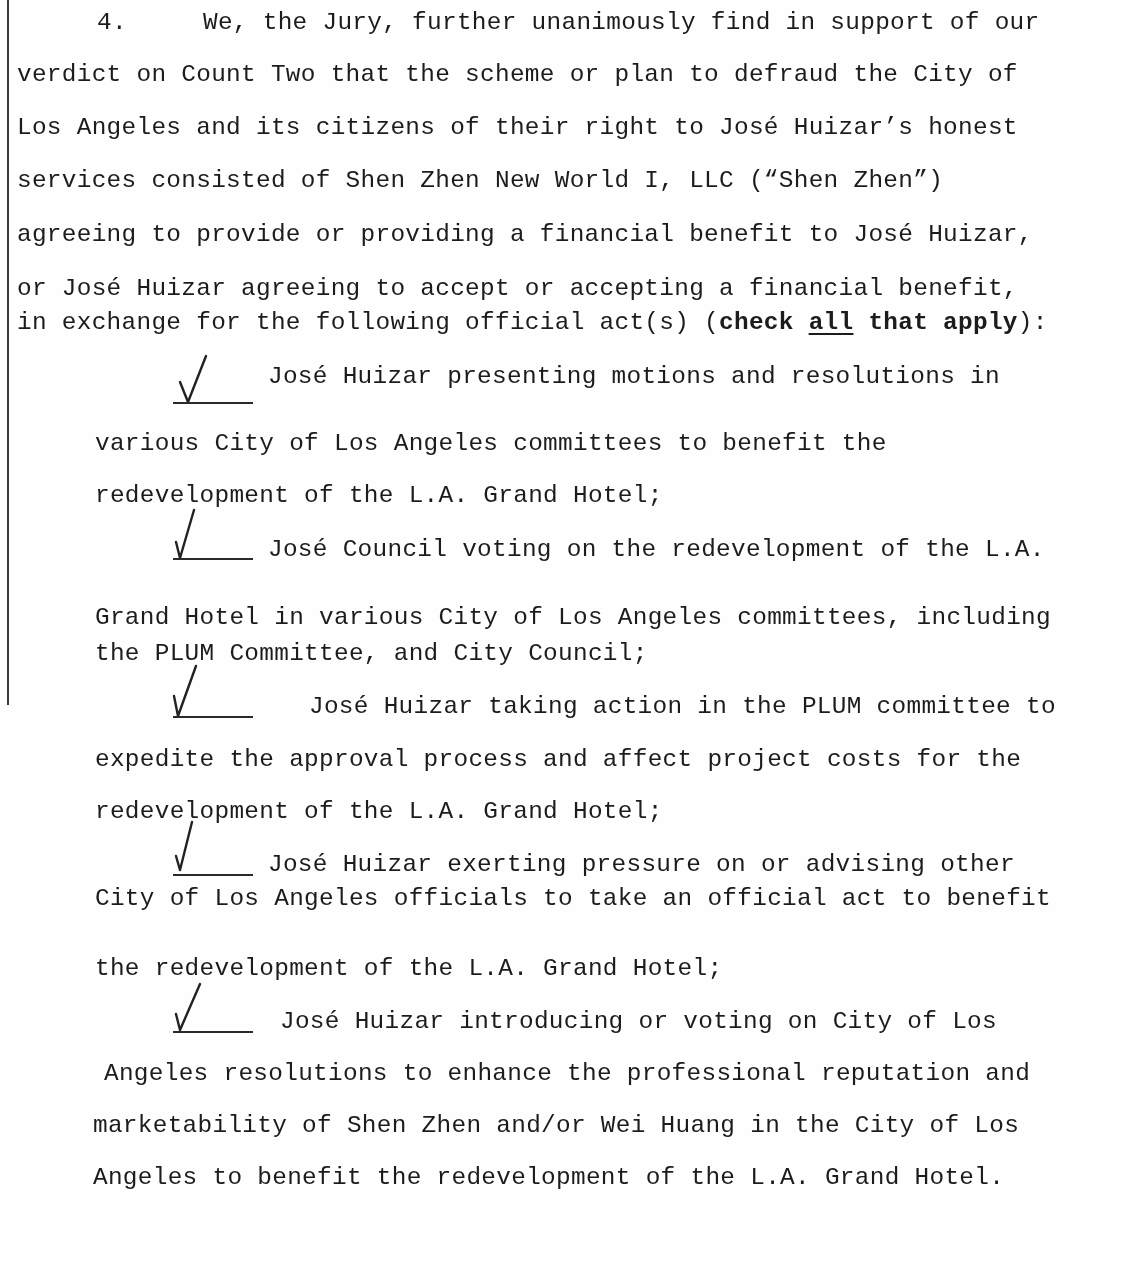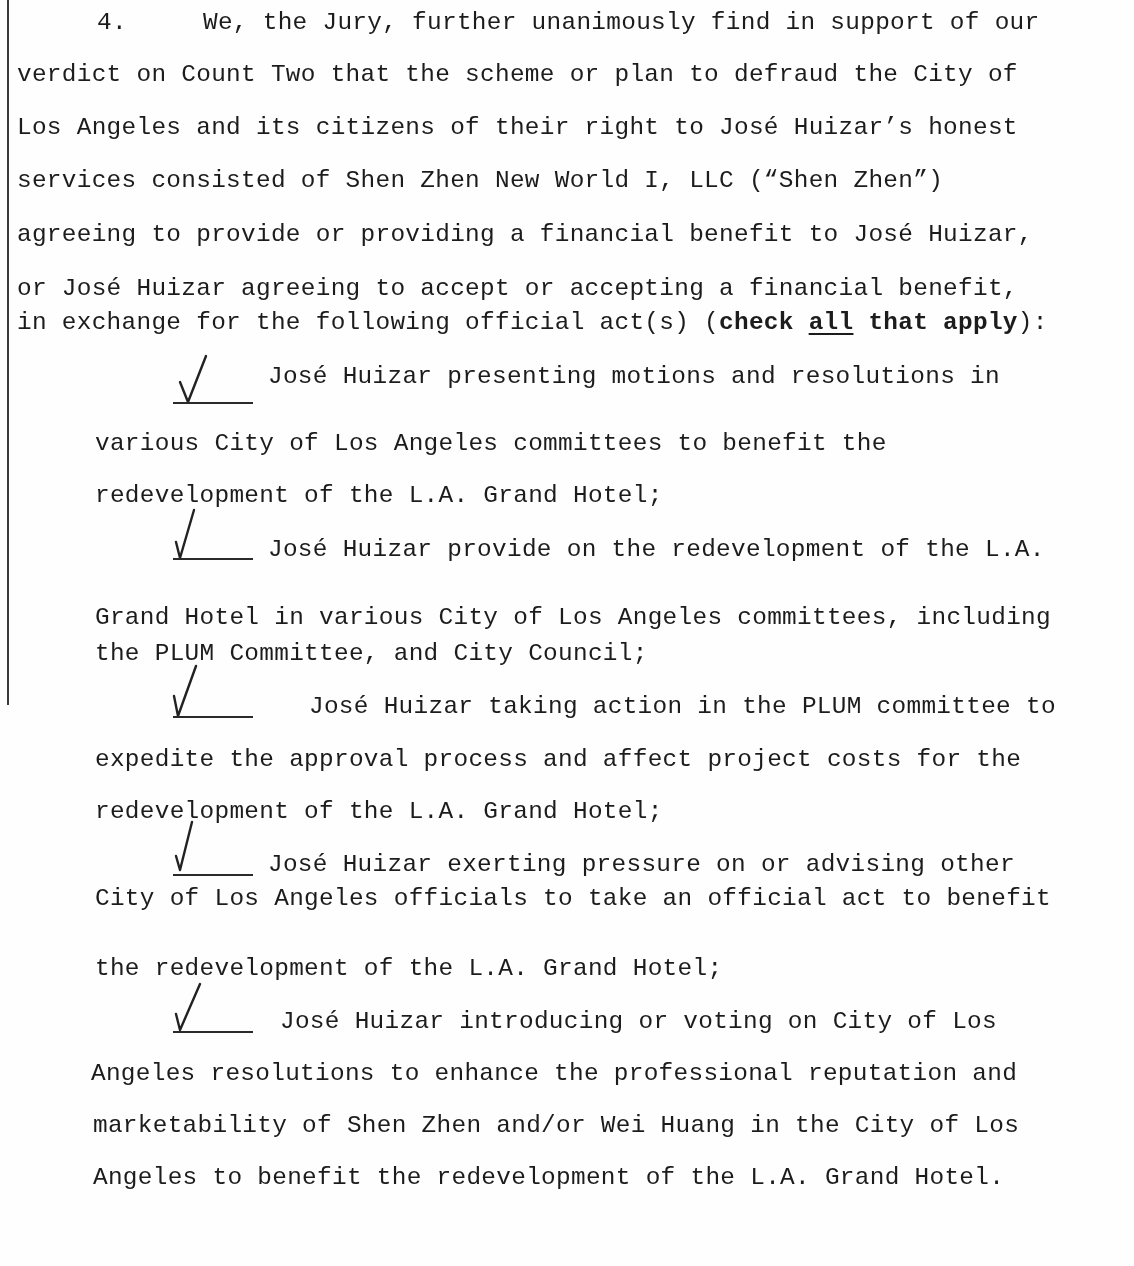--- a/index.html
+++ b/index.html
@@ -52,21 +52,21 @@
     <div class="line" style="left:95px; top:481px;">redevelopment of the L.A. Grand Hotel;</div>
   </div>
 
   <div>
     <div class="check" style="left:172px; top:508px;">
       <svg viewBox="0 0 40 56">
           <path d="M4 34 L8 50 L22 2" fill="none" stroke="#222" stroke-width="2.4" stroke-linecap="round" stroke-linejoin="round"></path>
         </svg>
     </div>
     <div class="blank" style="left:173px; top:558px;"></div>
-    <div class="line" style="left:268px; top:535px;">José Huizar provide on the redevelopment of the L.A.</div>
+    <div class="line" style="left:268px; top:535px;">José Council voting on the redevelopment of the L.A.</div>
     <div class="line" style="left:95px; top:603px;">Grand Hotel in various City of Los Angeles committees, including</div>
     <div class="line" style="left:95px; top:639px;">the PLUM Committee, and City Council;</div>
   </div>
 
   <div>
     <div class="check" style="left:172px; top:664px;">
       <svg viewBox="0 0 40 56">
           <path d="M2 32 L6 52 L24 2" fill="none" stroke="#222" stroke-width="2.4" stroke-linecap="round" stroke-linejoin="round"></path>
         </svg>
     </div>
@@ -89,17 +89,17 @@
   </div>
 
   <div>
     <div class="check" style="left:172px; top:980px;">
       <svg viewBox="0 0 40 56">
           <path d="M4 34 L8 50 L28 4" fill="none" stroke="#222" stroke-width="2.4" stroke-linecap="round" stroke-linejoin="round"></path>
         </svg>
     </div>
     <div class="blank" style="left:173px; top:1031px;"></div>
     <div class="line" style="left:280px; top:1007px;font-family:Liberation Mono, monospace;">José Huizar introducing or voting on City of Los</div>
-    <div class="line" style="left:91px; top:1059px;text-align:center;">Angeles resolutions to enhance the professional reputation and</div>
+    <div class="line" style="left:104px; top:1059px;text-align:center;">Angeles resolutions to enhance the professional reputation and</div>
     <div class="line" style="left:93px; top:1111px;">marketability of Shen Zhen and/or Wei Huang in the City of Los</div>
     <div class="line" style="left:93px; top:1163px;">Angeles to benefit the redevelopment of the L.A. Grand Hotel.</div>
   </div>
 </div>
 
 </body></html>

